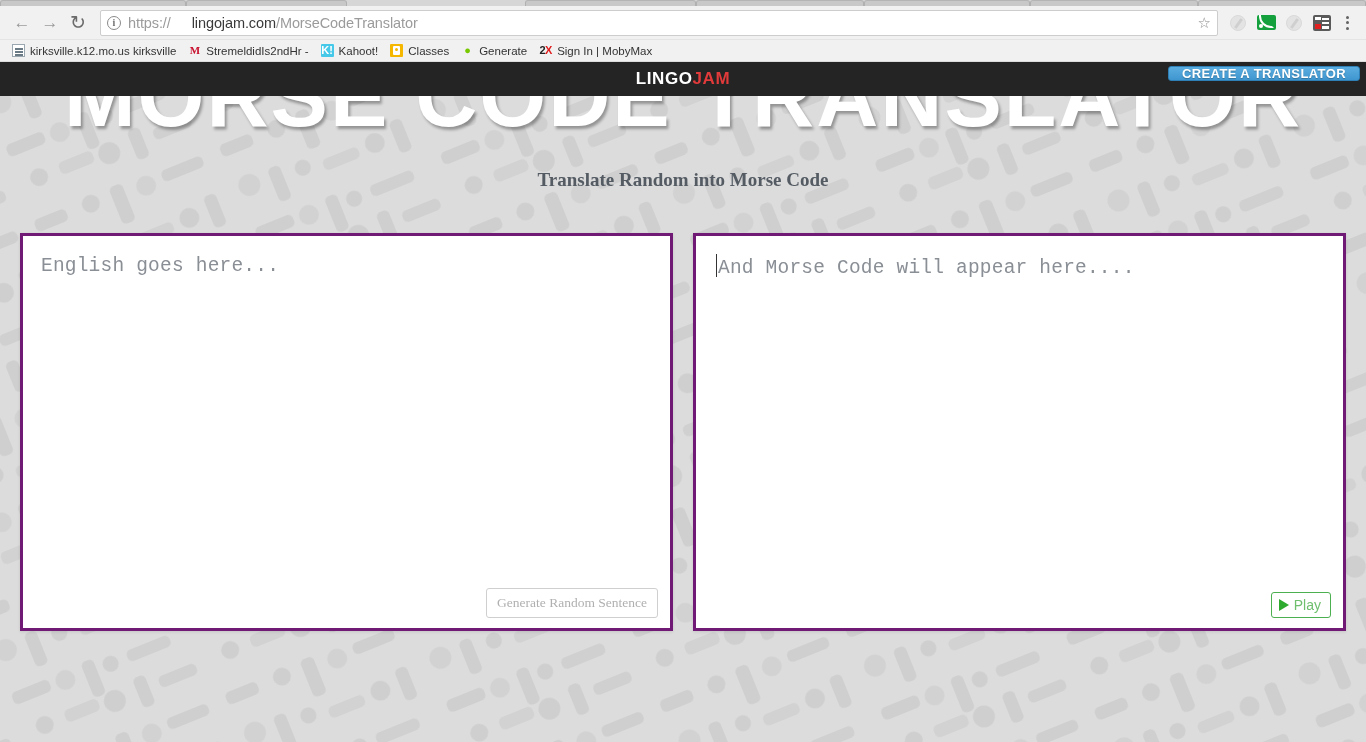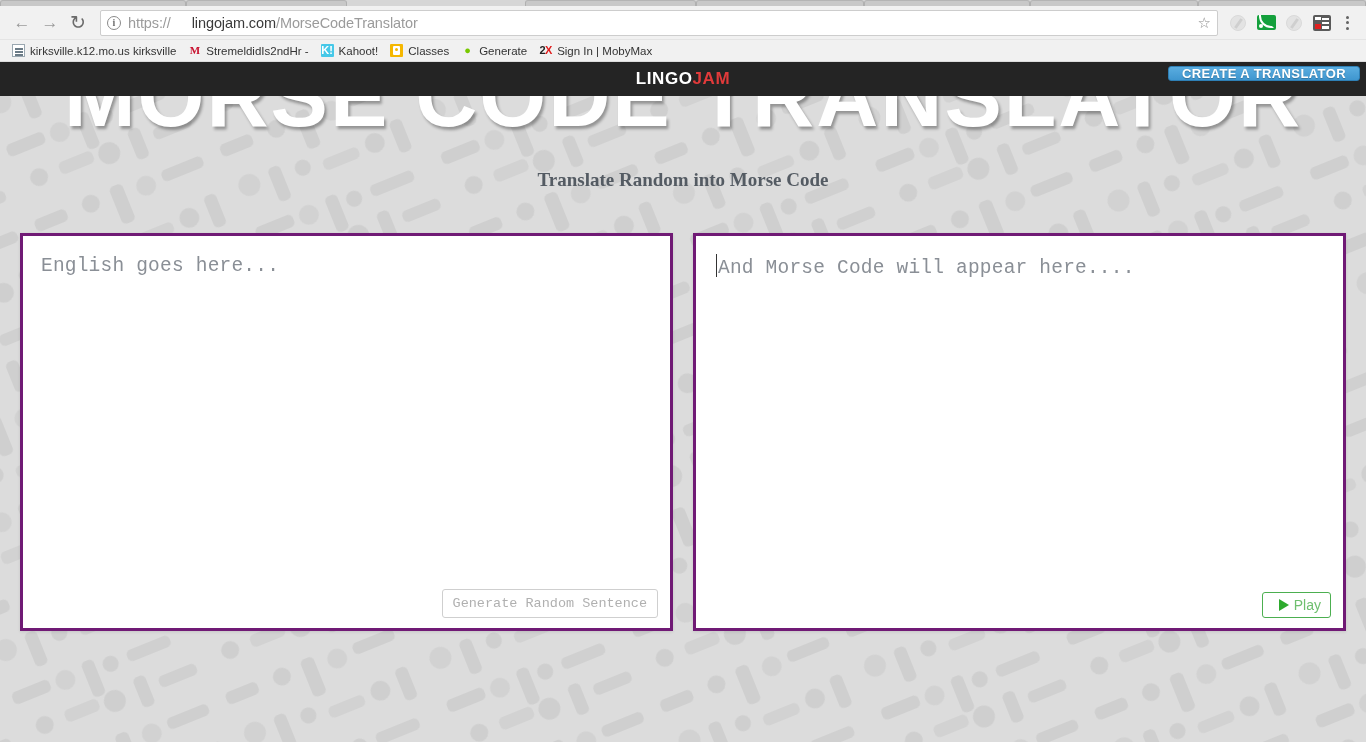--- a/index.html
+++ b/index.html
@@ -343,29 +343,29 @@
     display: flex;
   }
   .btn-random {
     font-size: 13.5px;
     color: #b0b0b0;
     background: #ffffff;
     border: 1px solid #cfcfcf;
     border-radius: 3px;
     padding: 6px 10px;
     cursor: pointer;
-    font-family: Liberation Mono, monospace;
+    font-family: Liberation Serif, serif;
   }
   .btn-play {
     font-size: 14px;
     color: #6fbf6f;
     background: #ffffff;
     border: 1.5px solid #4caf50;
     border-radius: 3px;
-    padding: 4px 9px 4px 16px;
+    padding: 4px 9px 4px 7px;
     cursor: pointer;
     display: flex; align-items: center; gap: 5px;
     font-family: "Liberation Sans", sans-serif;
   }
   .tri {
     width: 0; height: 0;
     border-left: 10px solid #2eaa2e;
     border-top: 6px solid transparent;
     border-bottom: 6px solid transparent;
   }

